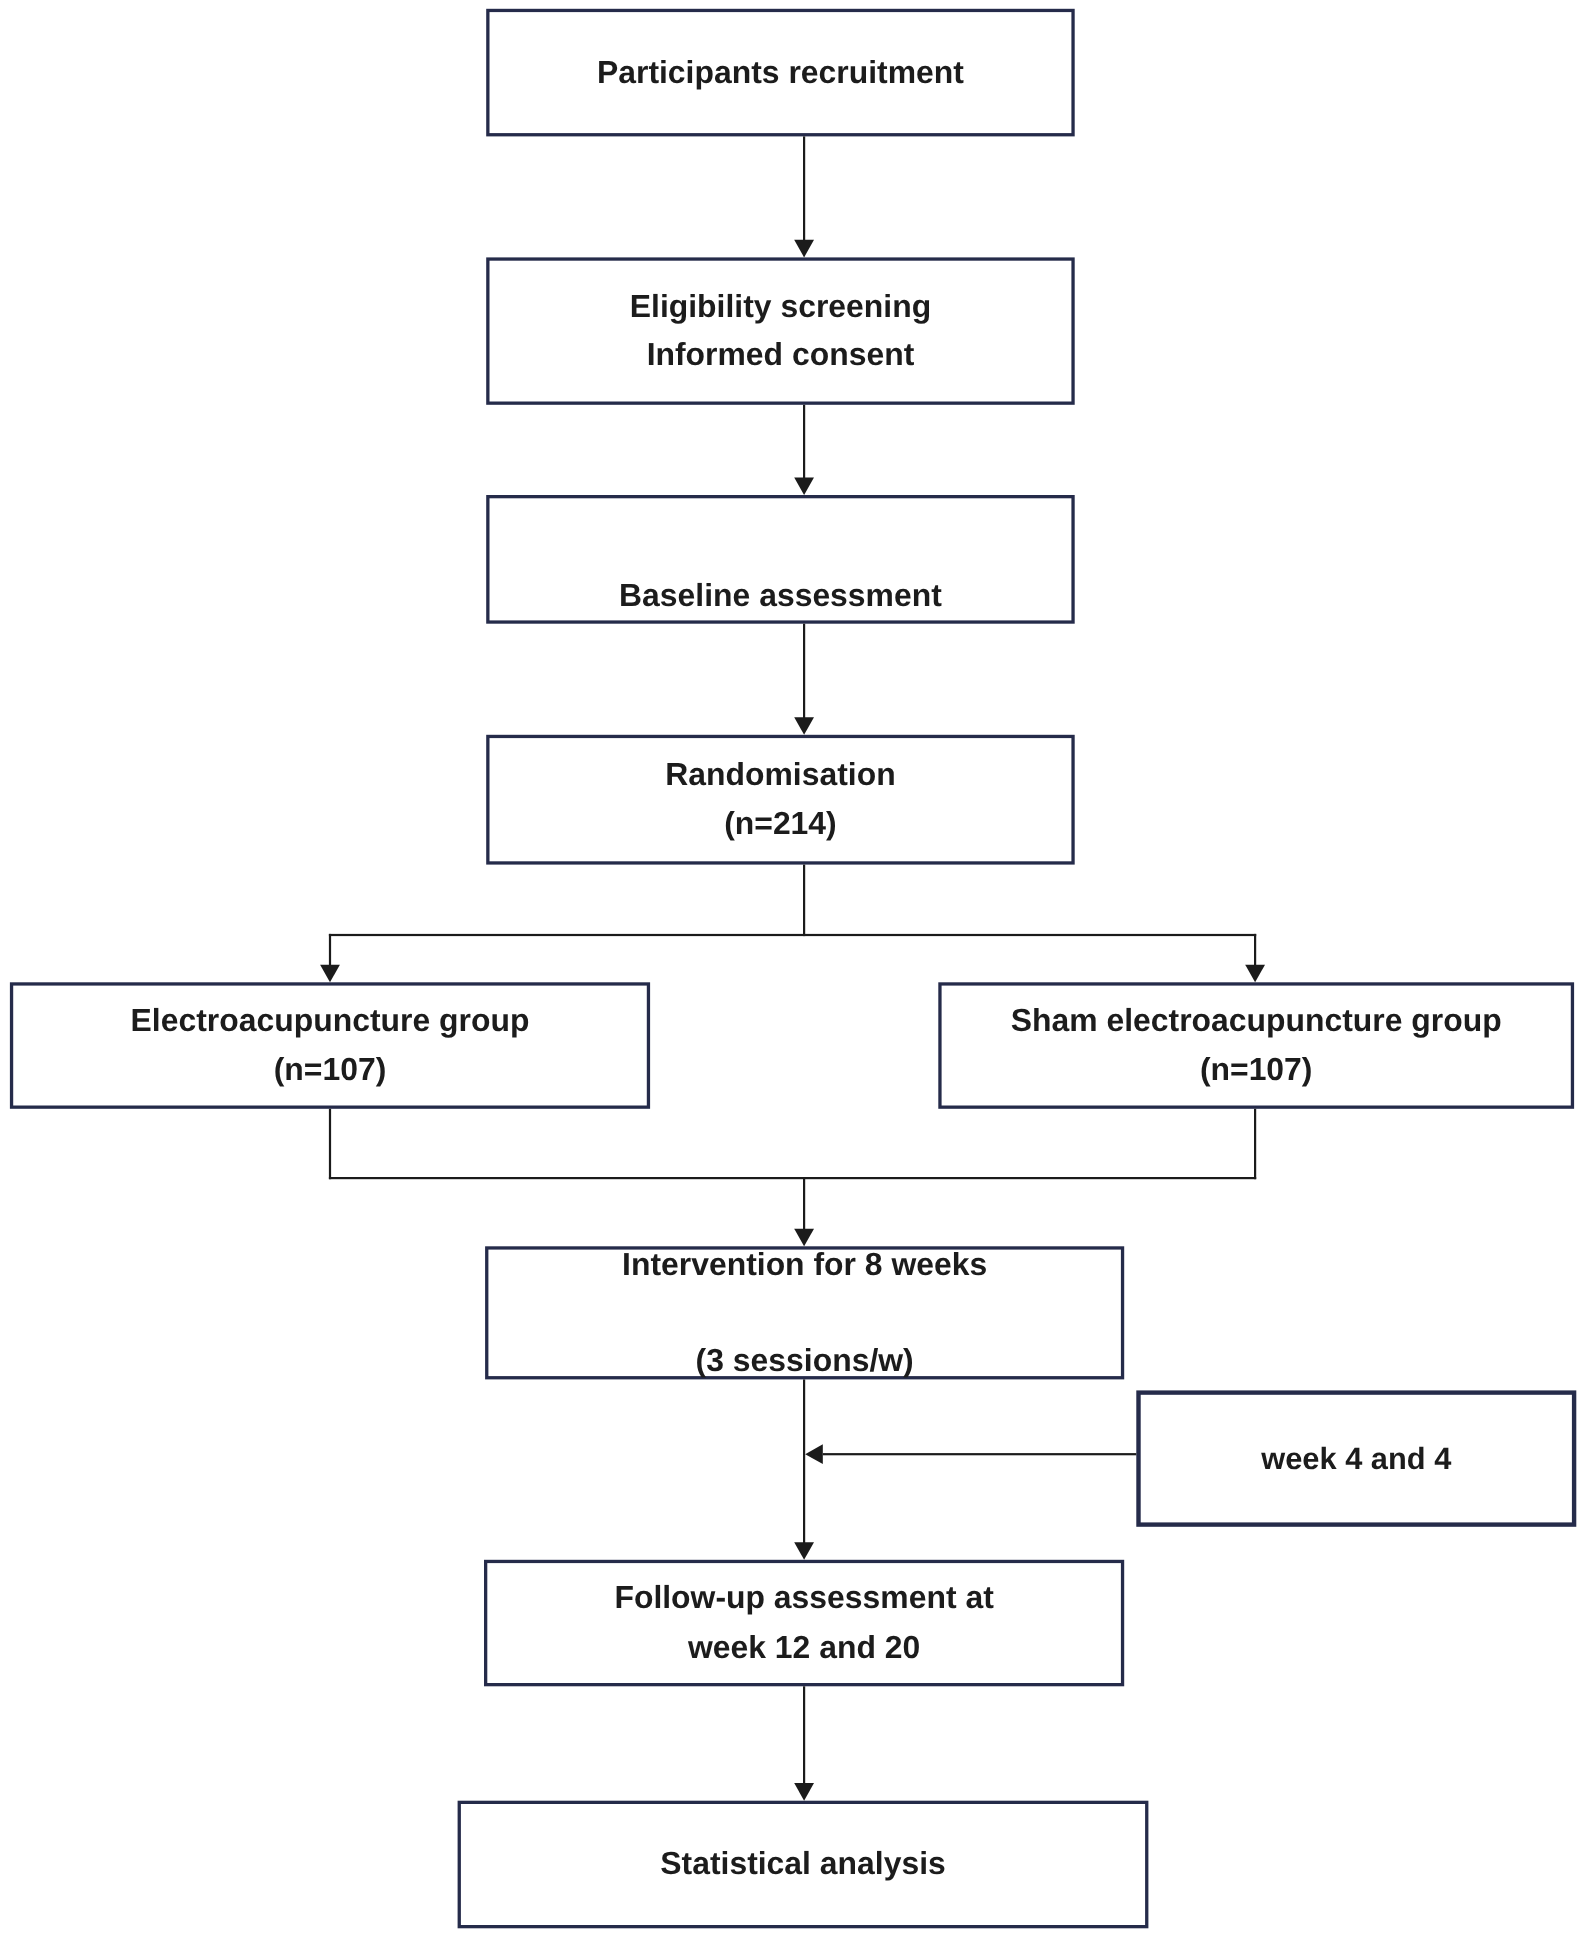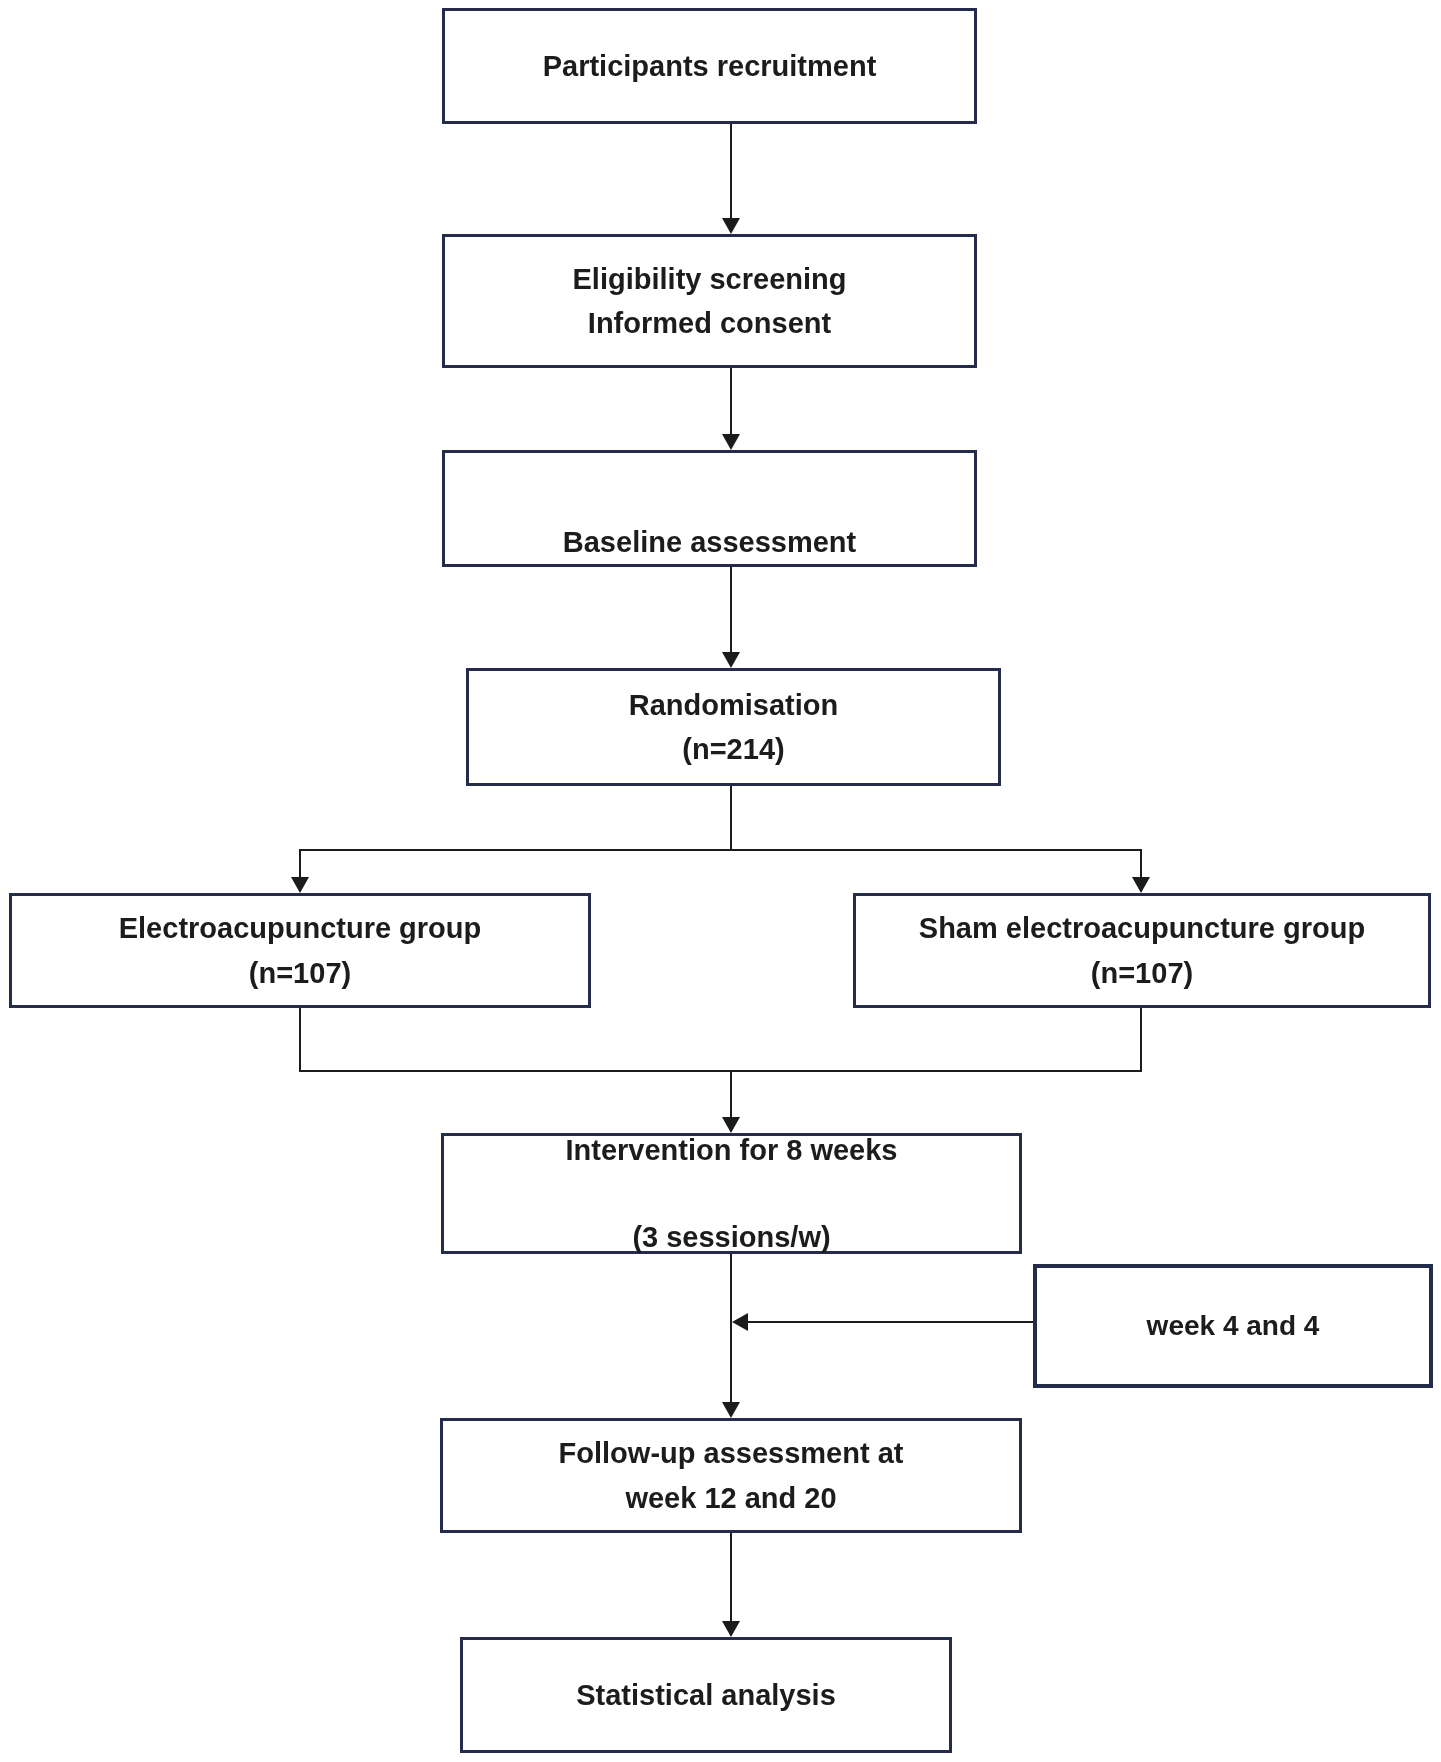--- a/index.html
+++ b/index.html
@@ -59,21 +59,21 @@
 
   <div class="box" style="left:442px;top:234px;width:535px;height:134px;">
     <span class="line">Eligibility screening</span>
     <span class="line">Informed consent</span>
   </div>
 
   <div class="box" style="left:442px;top:450px;width:535px;height:117px;justify-content:flex-end;">
     <span class="line">Baseline assessment</span>
   </div>
 
-  <div class="box" style="left:442px;top:668px;width:535px;height:118px;margin-left:24px;">
+  <div class="box" style="left:442px;top:668px;width:535px;height:118px;">
     <span class="line">Randomisation</span>
     <span class="line">(n=214)</span>
   </div>
 
   <div class="box" style="left:9px;top:893px;width:582px;height:115px;">
     <span class="line">Electroacupuncture group</span>
     <span class="line">(n=107)</span>
   </div>
 
   <div class="box" style="left:853px;top:893px;width:578px;height:115px;">
@@ -88,21 +88,21 @@
 
   <div class="box" style="left:1033px;top:1264px;width:400px;height:124px;border-width:4px;font-size:28px;">
     <span class="line">week 4 and 4</span>
   </div>
 
   <div class="box" style="left:440px;top:1418px;width:582px;height:115px;">
     <span class="line">Follow-up assessment at</span>
     <span class="line">week 12 and 20</span>
   </div>
 
-  <div class="box" style="left:460px;top:1637px;width:492px;height:116px;">
+  <div class="box" style="left:416px;top:1637px;width:628px;height:116px;">
     <span class="line">Statistical analysis</span>
   </div>
 
   <div class="conn vline" style="left:730px;top:124px;height:96px;"></div>
   <div class="arrow-down" style="left:722px;top:218px;"></div>
 
   <div class="conn vline" style="left:730px;top:368px;height:68px;"></div>
   <div class="arrow-down" style="left:722px;top:434px;"></div>
 
   <div class="conn vline" style="left:730px;top:567px;height:87px;"></div>

